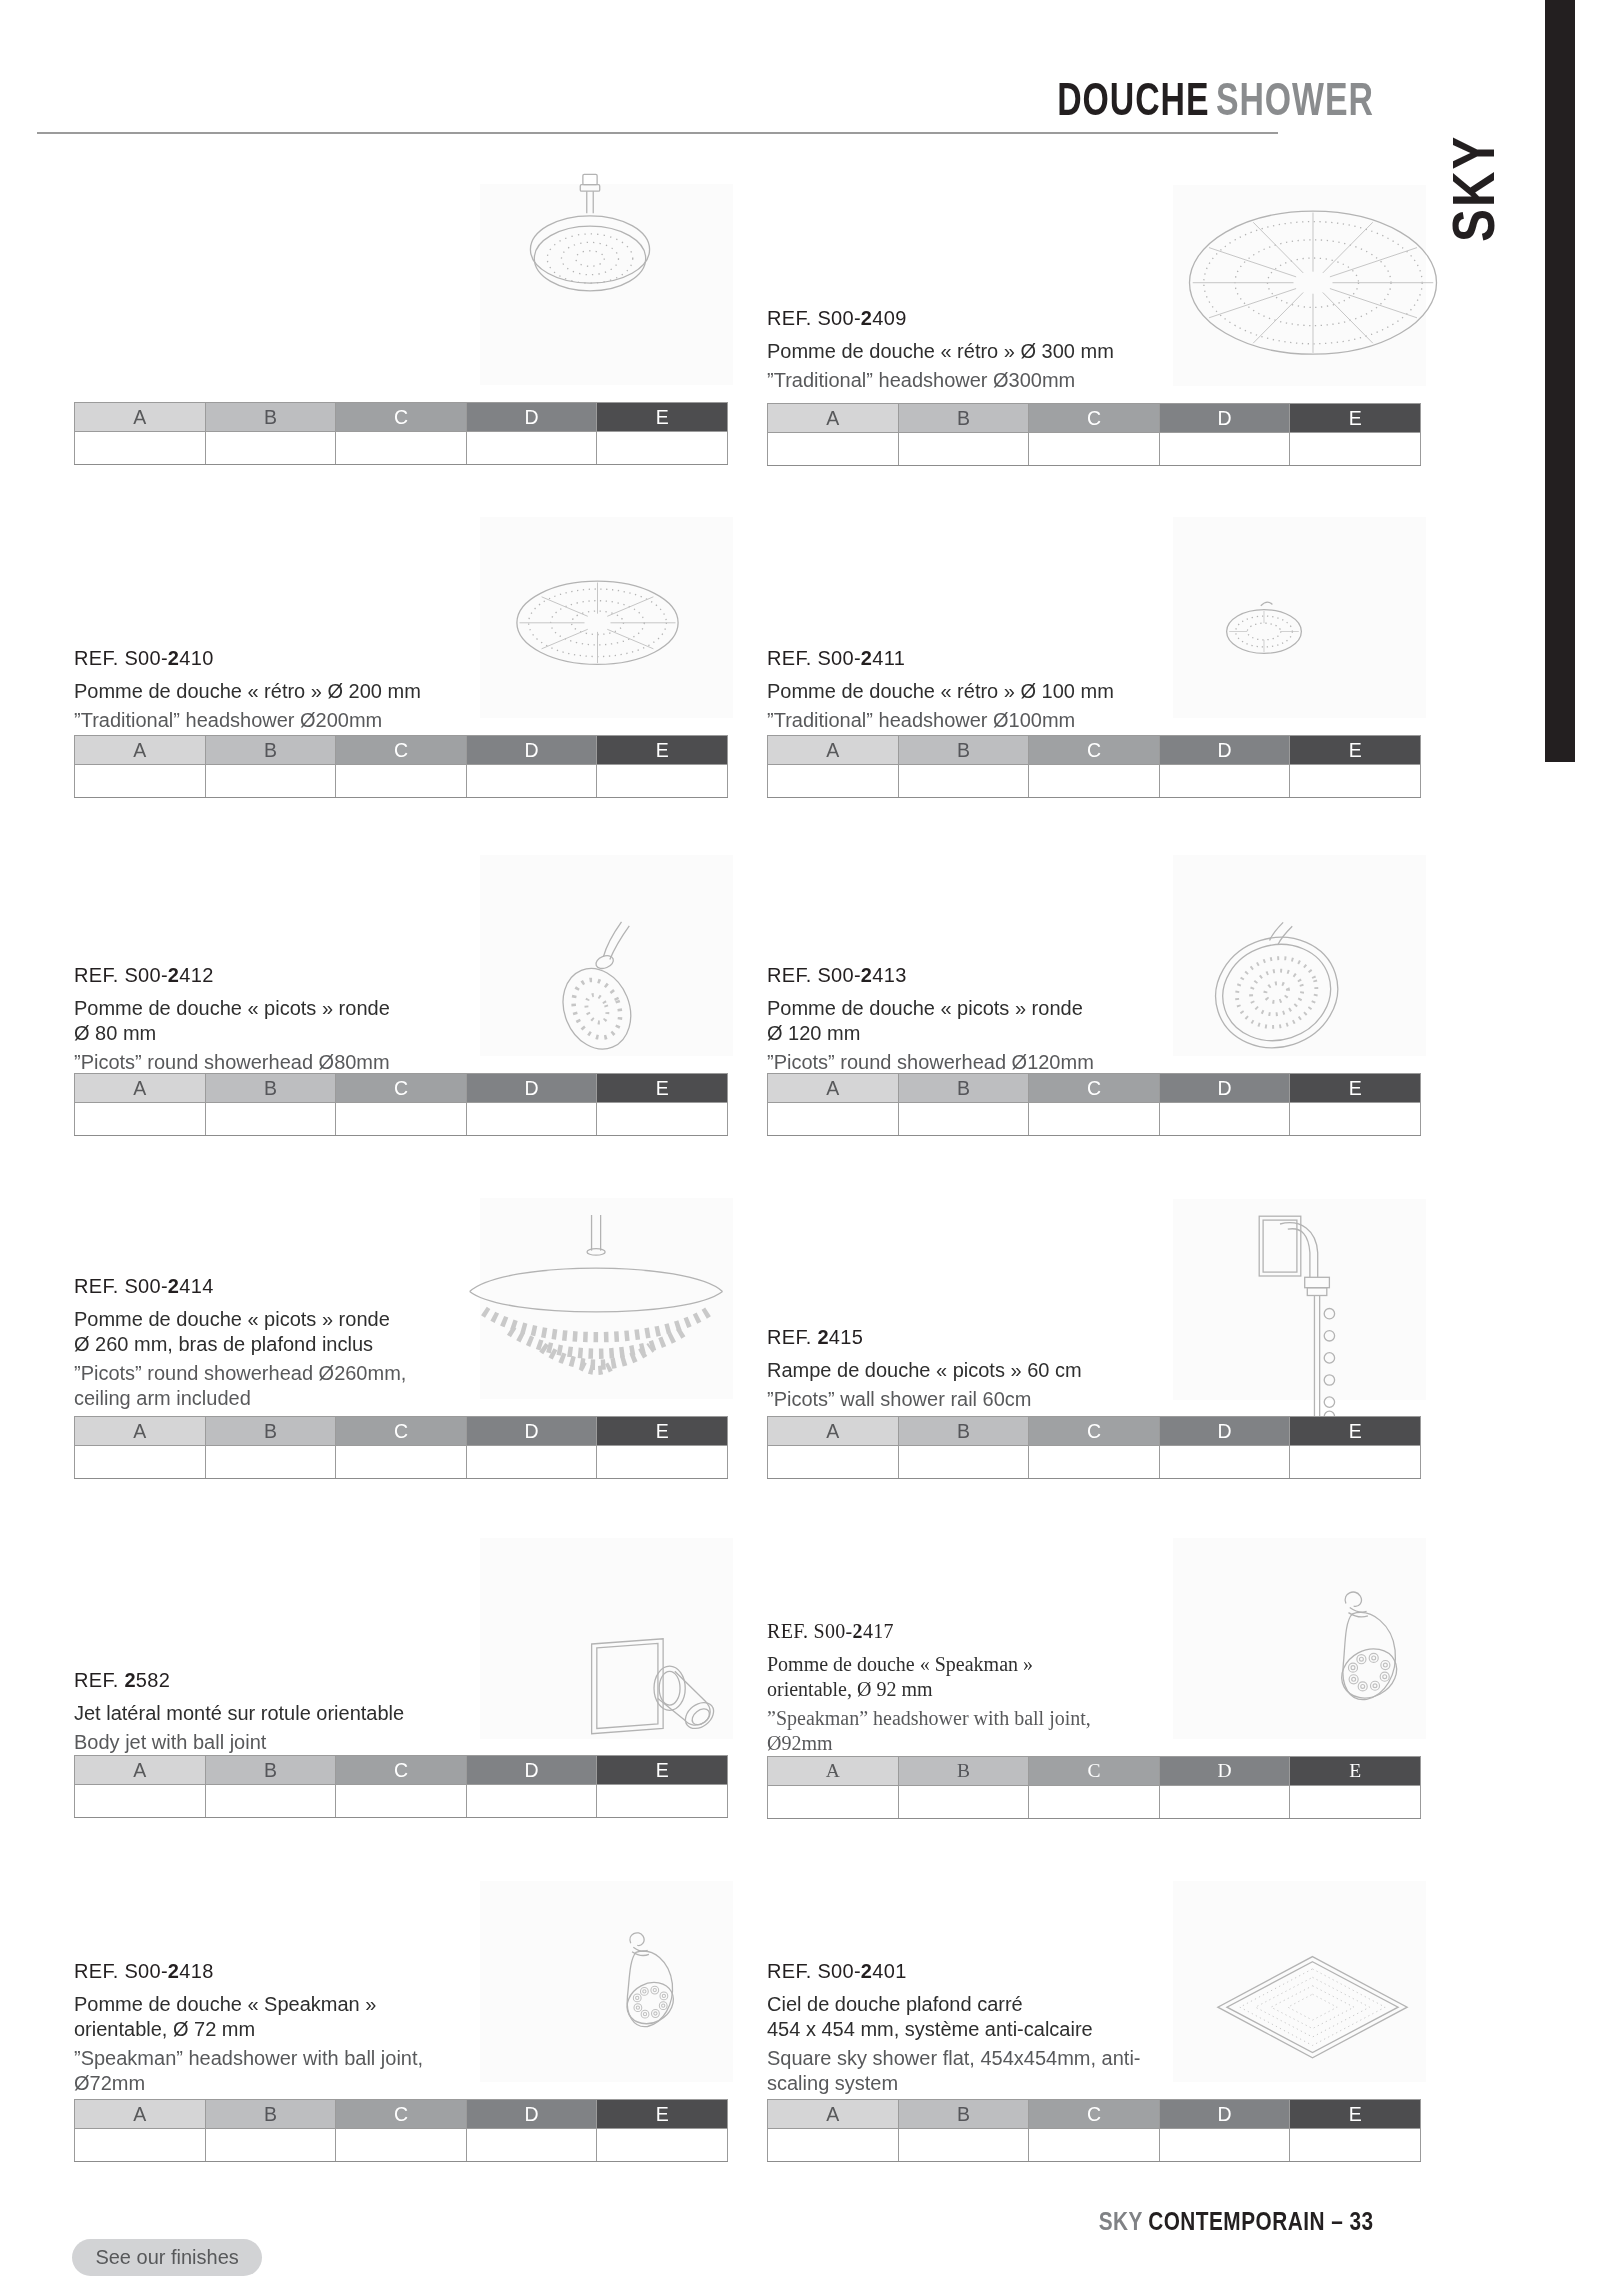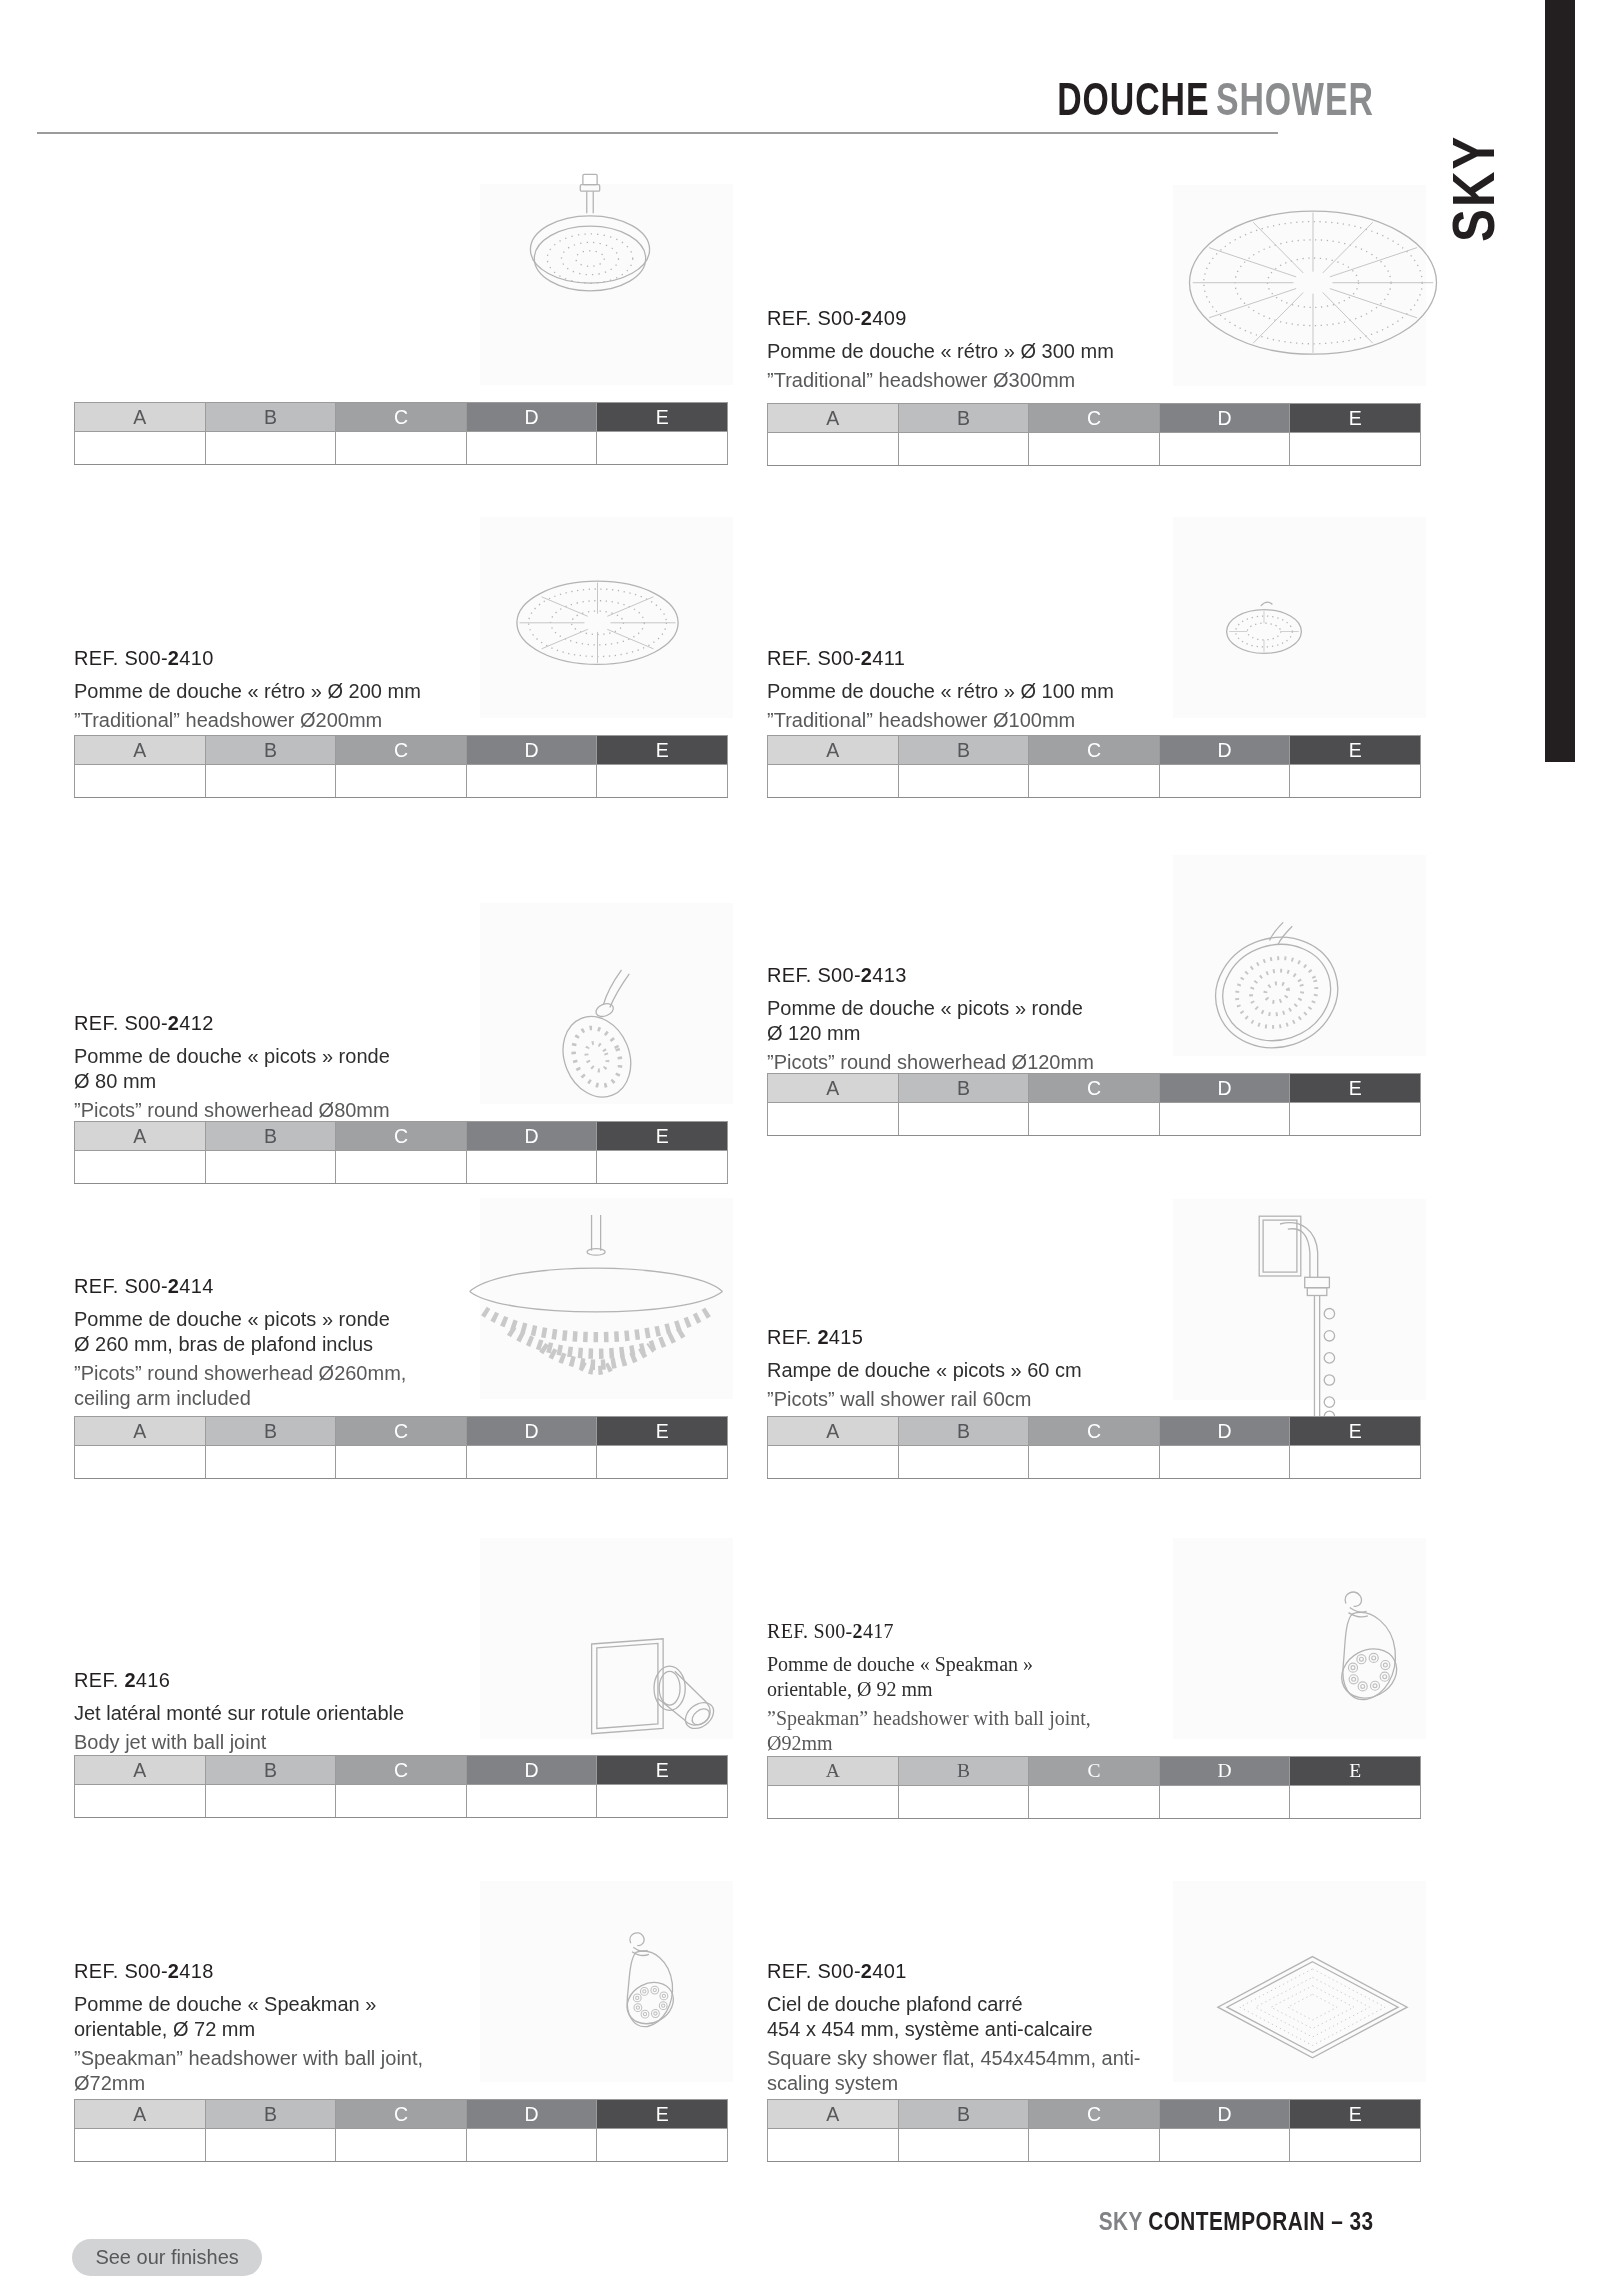--- a/index.html
+++ b/index.html
@@ -238,21 +238,21 @@
             <td></td>
             <td></td>
             <td></td>
             <td></td>
             <td></td>
           </tr>
     </tbody>
       </table>
   </section>
 
-  <section class="product" style="left:74px; top:964px; width:654px; height:172px;margin-top:48px;">
+  <section class="product" style="left:74px; top:964px; width:654px; height:172px;">
     <div class="artbg" style="top:-109px;"></div>
     <svg class="art line-art" style="left:484px; top:-45px;" width="81" height="140" viewBox="0 0 125 215">
       <g stroke="#b3b3b3" fill="none" stroke-width="2">
         <path d="M98,4 C88,18 76,36 70,58"></path>
         <path d="M110,10 C100,24 88,42 80,62"></path>
         <ellipse cx="72" cy="66" rx="14" ry="9" transform="rotate(-22 72 66)"></ellipse>
         <ellipse cx="60" cy="138" rx="50" ry="64" transform="rotate(-22 60 138)"></ellipse>
         <ellipse cx="60" cy="138" rx="34" ry="46" transform="rotate(-22 60 138)" stroke="#c6c6c6" stroke-width="7" stroke-dasharray="4 9"></ellipse>
         <ellipse cx="60" cy="138" rx="15" ry="22" transform="rotate(-22 60 138)" stroke="#c6c6c6" stroke-width="6" stroke-dasharray="3 8"></ellipse>
       </g>
@@ -416,21 +416,21 @@
         <polygon points="30,20 140,12 140,150 30,158"></polygon>
         <polygon points="38,26 132,19 132,143 38,150"></polygon>
         <ellipse cx="150" cy="88" rx="24" ry="34"></ellipse>
         <ellipse cx="150" cy="88" rx="16" ry="26"></ellipse>
         <path d="M158,62 L205,108 C215,118 215,132 204,140 C193,148 180,146 172,136 L132,104"></path>
         <ellipse cx="196" cy="130" rx="24" ry="17" transform="rotate(-38 196 130)"></ellipse>
         <ellipse cx="198" cy="132" rx="15" ry="10" transform="rotate(-38 198 132)"></ellipse>
       </g>
     </svg>
     <div class="ptext">
-      <p class="ref"><span>REF. </span><b>2</b><span>416</span></p>
+      <p class="ref"><span>REF. </span><b>2</b><span>582</span></p>
       <p class="fr">Jet latéral monté sur rotule orientable</p>
       <p class="en">Body jet with ball joint</p>
     </div>
     <table class="fin">
       <tbody>
           <tr>
         <th class="cA">A</th>
         <th class="cB">B</th>
         <th class="cC">C</th>
         <th class="cD">D</th>

